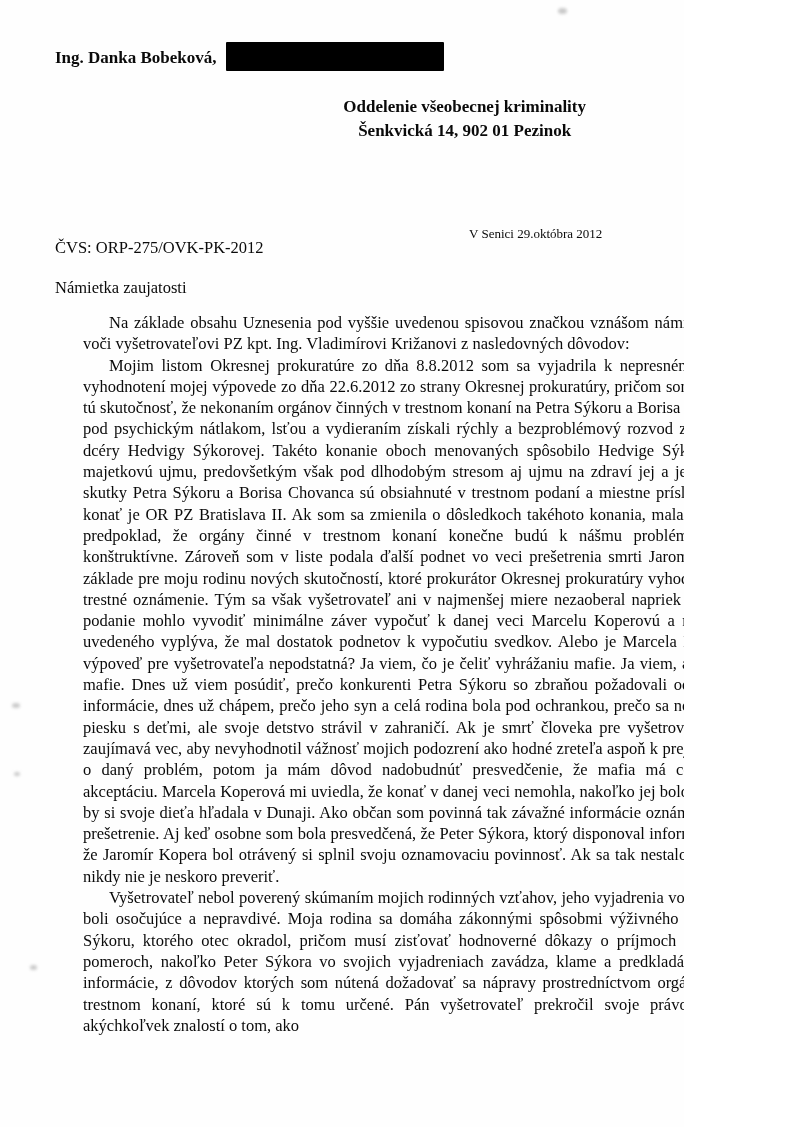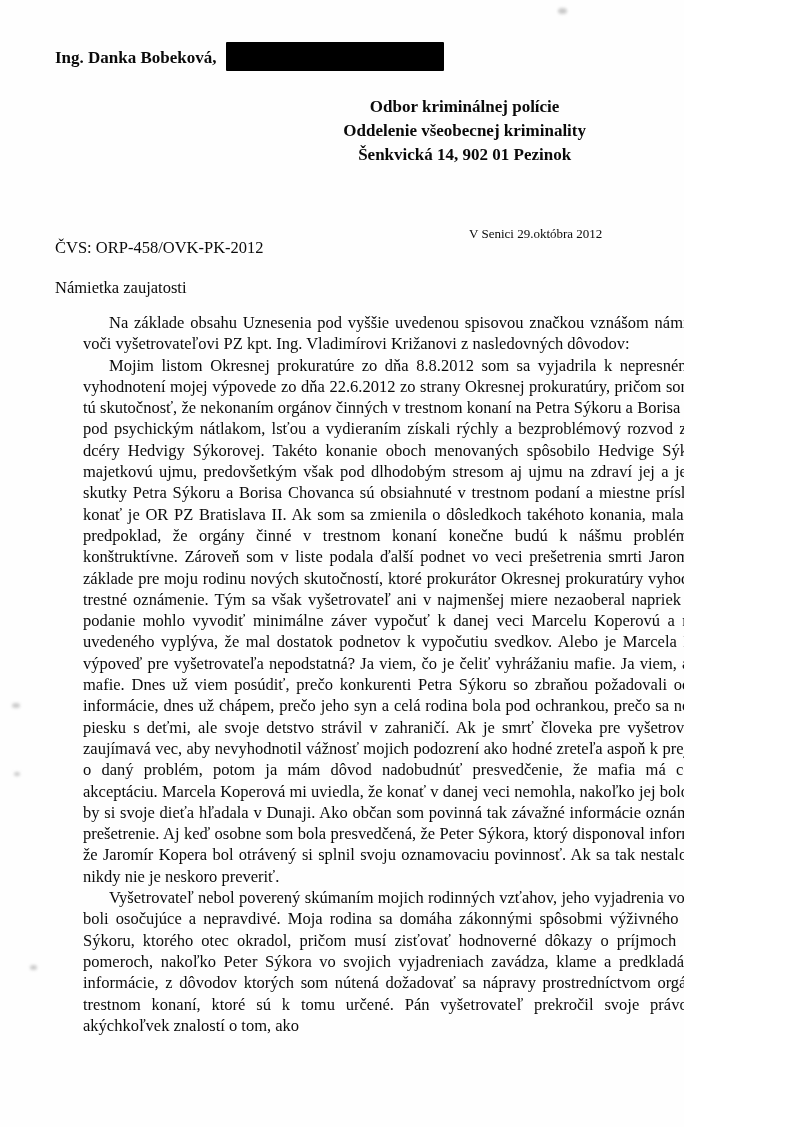--- a/index.html
+++ b/index.html
@@ -94,29 +94,28 @@
   <div class="scan-smudge smudge-1"></div>
   <div class="scan-smudge smudge-2"></div>
   <div class="scan-smudge smudge-3"></div>
   <div class="scan-smudge smudge-4"></div>
 
   <div class="sender-line">
     <span>Ing. Danka Bobeková,</span><span class="redaction-bar"></span>
   </div>
 
   <div class="recipient-block">
-    <div>Odbor kriminálnej polície</div>
     <div>Oddelenie všeobecnej kriminality</div>
     <div>Šenkvická 14, 902 01 Pezinok</div>
   </div>
 
   <div class="dateline">V Senici 29.októbra 2012</div>
 
   <div class="subject-block">
-    <div>ČVS: ORP-458/OVK-PK-2012</div>
+    <div>ČVS: ORP-275/OVK-PK-2012</div>
     <div class="subject-title">Námietka zaujatosti</div>
   </div>
 
   <div class="body-text">
     <p>Na základe obsahu Uznesenia pod vyššie uvedenou spisovou značkou vznášom námietku zaujatosti voči vyšetrovateľovi PZ kpt. Ing. Vladimírovi Križanovi z nasledovných dôvodov:</p>
     <p>Mojim listom Okresnej prokuratúre zo dňa 8.8.2012 som sa vyjadrila k nepresnému postupu pri vyhodnotení mojej výpovede zo dňa 22.6.2012 zo strany Okresnej prokuratúry, pričom som poukázala na tú skutočnosť, že nekonaním orgánov činných v trestnom konaní na Petra Sýkoru a Borisa Chovanca, keď pod psychickým nátlakom, lsťou a vydieraním získali rýchly a bezproblémový rozvod zo strany mojej dcéry Hedvigy Sýkorovej. Takéto konanie oboch menovaných spôsobilo Hedvige Sýkorovej značnú majetkovú ujmu, predovšetkým však pod dlhodobým stresom aj ujmu na zdraví jej a jej syna. Všetky skutky Petra Sýkoru a Borisa Chovanca sú obsiahnuté v trestnom podaní a miestne príslušným vo veci konať je OR PZ Bratislava II. Ak som sa zmienila o dôsledkoch takéhoto konania, mala som na zreteli predpoklad, že orgány činné v trestnom konaní konečne budú k nášmu problému pristupovať konštruktívne. Zároveň som v liste podala ďalší podnet vo veci prešetrenia smrti Jaromíra Koperu na základe pre moju rodinu nových skutočností, ktoré prokurátor Okresnej prokuratúry vyhodnotil ako nové trestné oznámenie. Tým sa však vyšetrovateľ ani v najmenšej miere nezaoberal napriek tomu, že moje podanie mohlo vyvodiť minimálne záver vypočuť k danej veci Marcelu Koperovú a moju osobu. Z uvedeného vyplýva, že mal dostatok podnetov k vypočutiu svedkov. Alebo je Marcela Koperová a jej výpoveď pre vyšetrovateľa nepodstatná? Ja viem, čo je čeliť vyhrážaniu mafie. Ja viem, aké sú praktiky mafie. Dnes už viem posúdiť, prečo konkurenti Petra Sýkoru so zbraňou požadovali odo mňa o ňom informácie, dnes už chápem, prečo jeho syn a celá rodina bola pod ochrankou, prečo sa nemohol hrať na piesku s deťmi, ale svoje detstvo strávil v zahraničí. Ak je smrť človeka pre vyšetrovateľa tak málo zaujímavá vec, aby nevyhodnotil vážnosť mojich podozrení ako hodné zreteľa aspoň k prejaveniu záujmu o daný problém, potom ja mám dôvod nadobudnúť presvedčenie, že mafia má celospoločenskú akceptáciu. Marcela Koperová mi uviedla, že konať v danej veci nemohla, nakoľko jej bolo pohrozené, že by si svoje dieťa hľadala v Dunaji. Ako občan som povinná tak závažné informácie oznámiť a žiadať ich prešetrenie. Aj keď osobne som bola presvedčená, že Peter Sýkora, ktorý disponoval informáciami o tom, že Jaromír Kopera bol otrávený si splnil svoju oznamovaciu povinnosť. Ak sa tak nestalo, smrť človeka nikdy nie je neskoro preveriť.</p>
     <p>Vyšetrovateľ nebol poverený skúmaním mojich rodinných vzťahov, jeho vyjadrenia voči mojej rodine boli osočujúce a nepravdivé. Moja rodina sa domáha zákonnými spôsobmi výživného pre syna Petra Sýkoru, ktorého otec okradol, pričom musí zisťovať hodnoverné dôkazy o príjmoch a majetkových pomeroch, nakoľko Peter Sýkora vo svojich vyjadreniach zavádza, klame a predkladá nehodnoverné informácie, z dôvodov ktorých som nútená dožadovať sa nápravy prostredníctvom orgánov činných v trestnom konaní, ktoré sú k tomu určené. Pán vyšetrovateľ prekročil svoje právomoci, ak bez akýchkoľvek znalostí o tom, ako</p>
   </div>
 
 </div>

